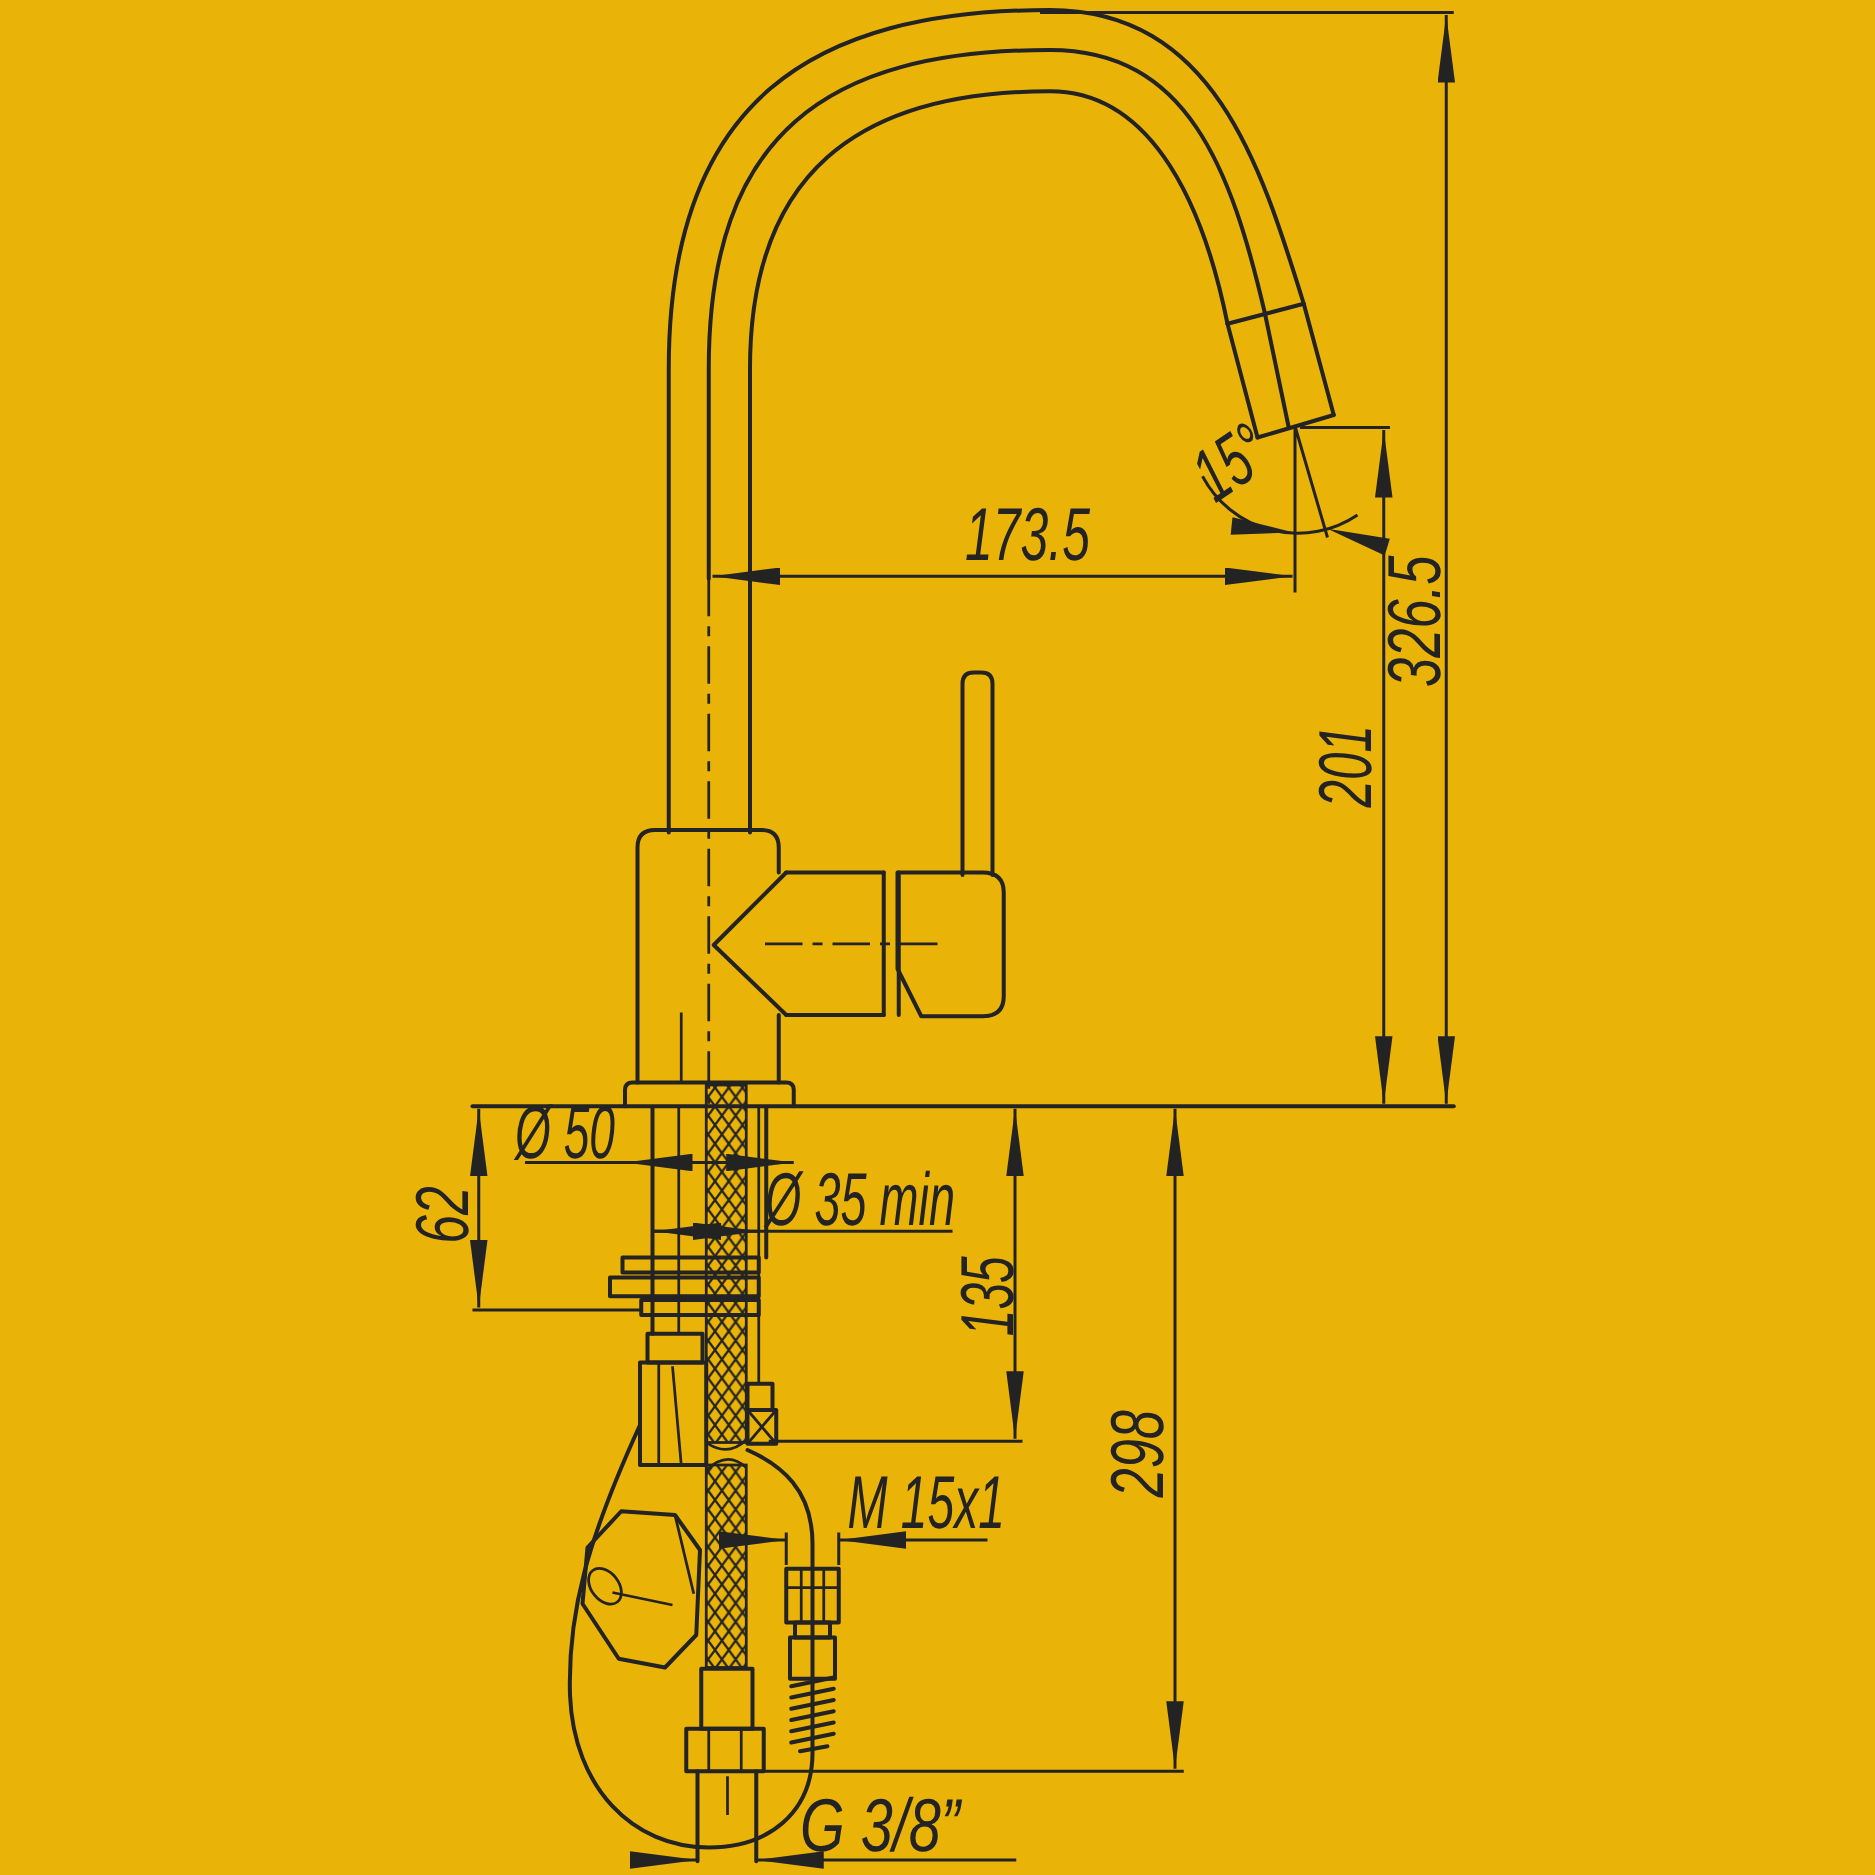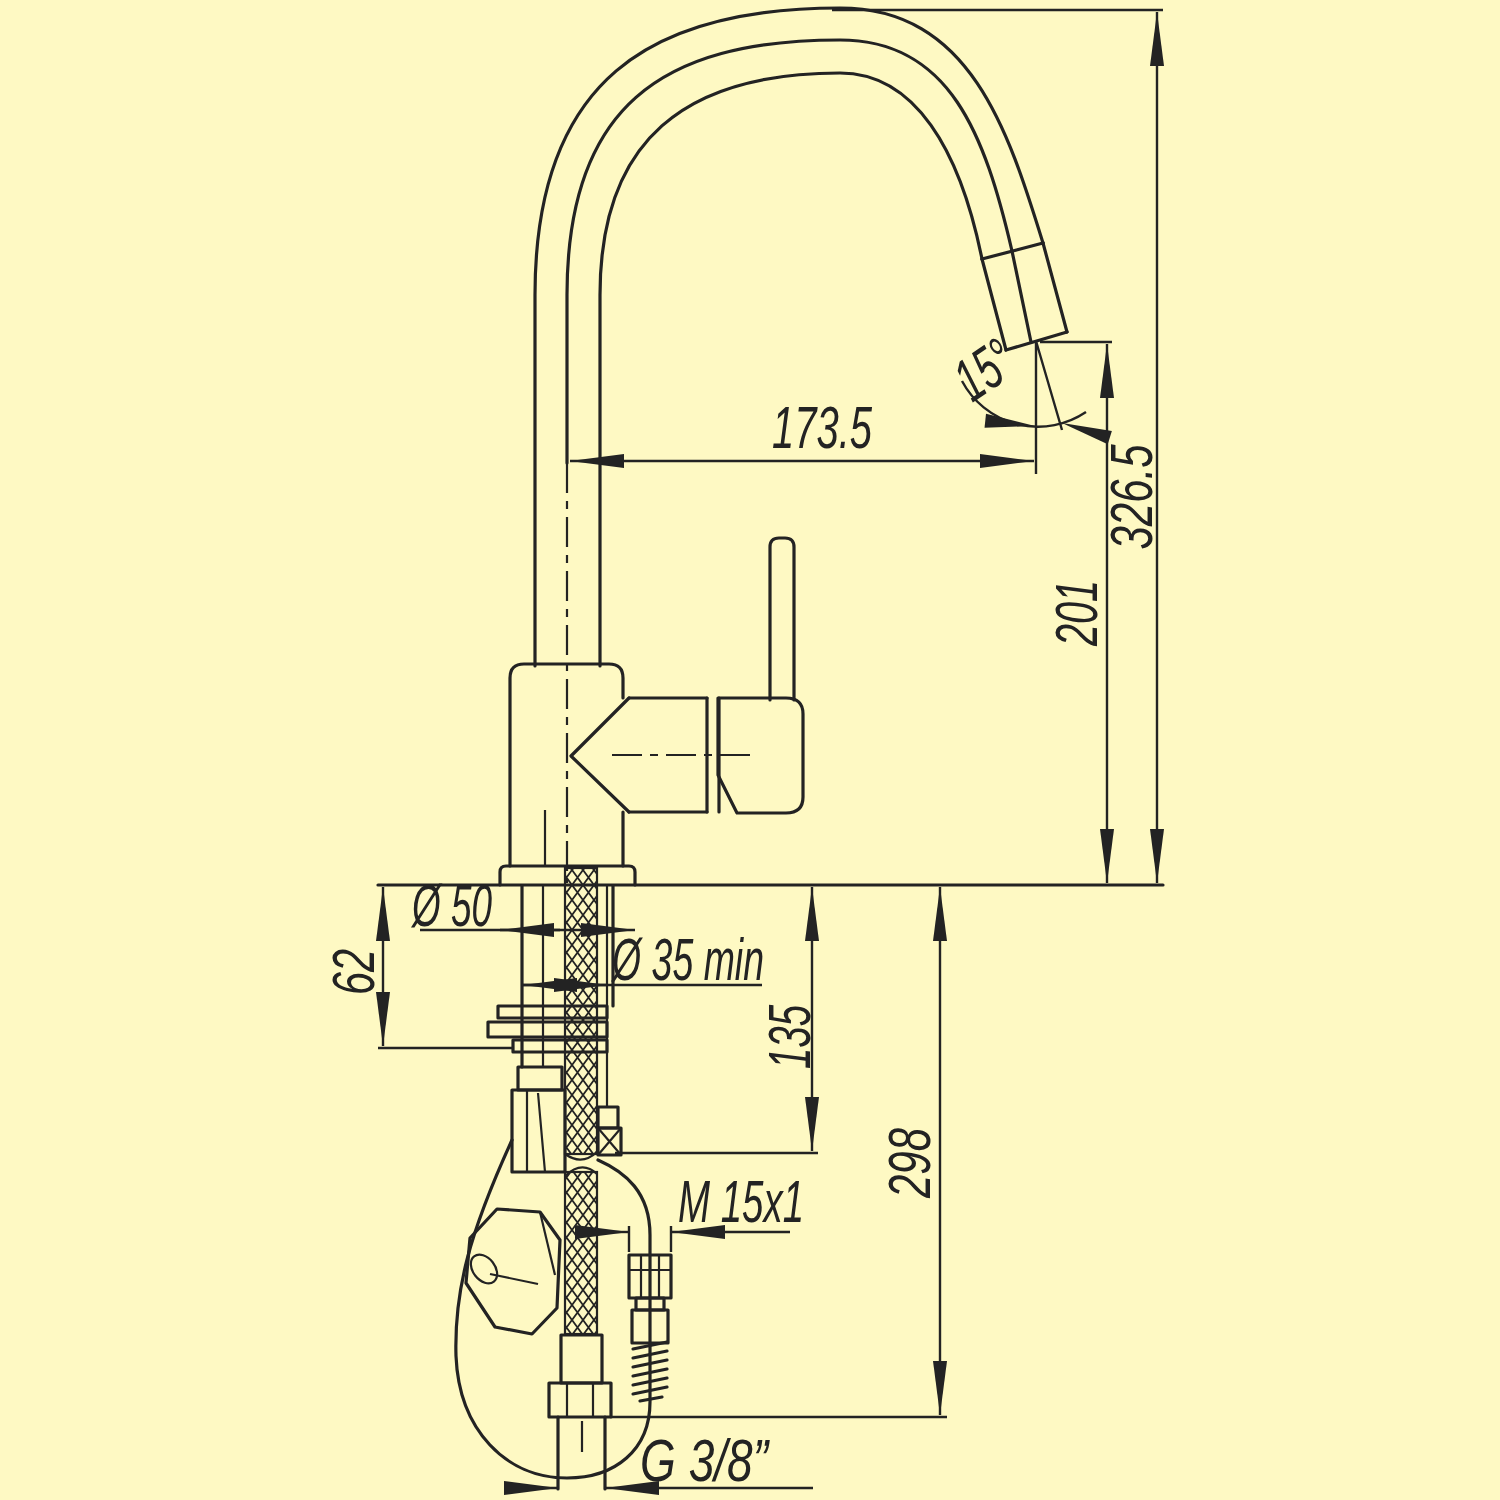--- a/index.html
+++ b/index.html
@@ -1,16 +1,16 @@
 <!DOCTYPE html>
 <html><head>
 <meta charset="utf-8">
 <style>
   html,body{margin:0;padding:0;background:#ffffff;}
-  #canvas{position:relative;width:1500px;height:1500px;background:#fef9c3;overflow:hidden;}
+  #canvas{position:relative;width:1500px;height:1500px;background:#eab308;overflow:hidden;}
   svg{display:block;}
   text{font-family:"Liberation Sans",sans-serif;font-style:italic;font-size:60px;fill:#232323;}
   .part{stroke:#232323;stroke-width:3.2;fill:none;stroke-linecap:round;stroke-linejoin:round;}
   .thin{stroke:#232323;stroke-width:2.2;fill:none;}
   .dim{stroke:#232323;stroke-width:2.4;fill:none;}
   .cl{stroke:#232323;stroke-width:2.2;fill:none;stroke-dasharray:30 8 8 8;}
   .arr{fill:#232323;stroke:none;}
 </style>
 </head>
 <body>

